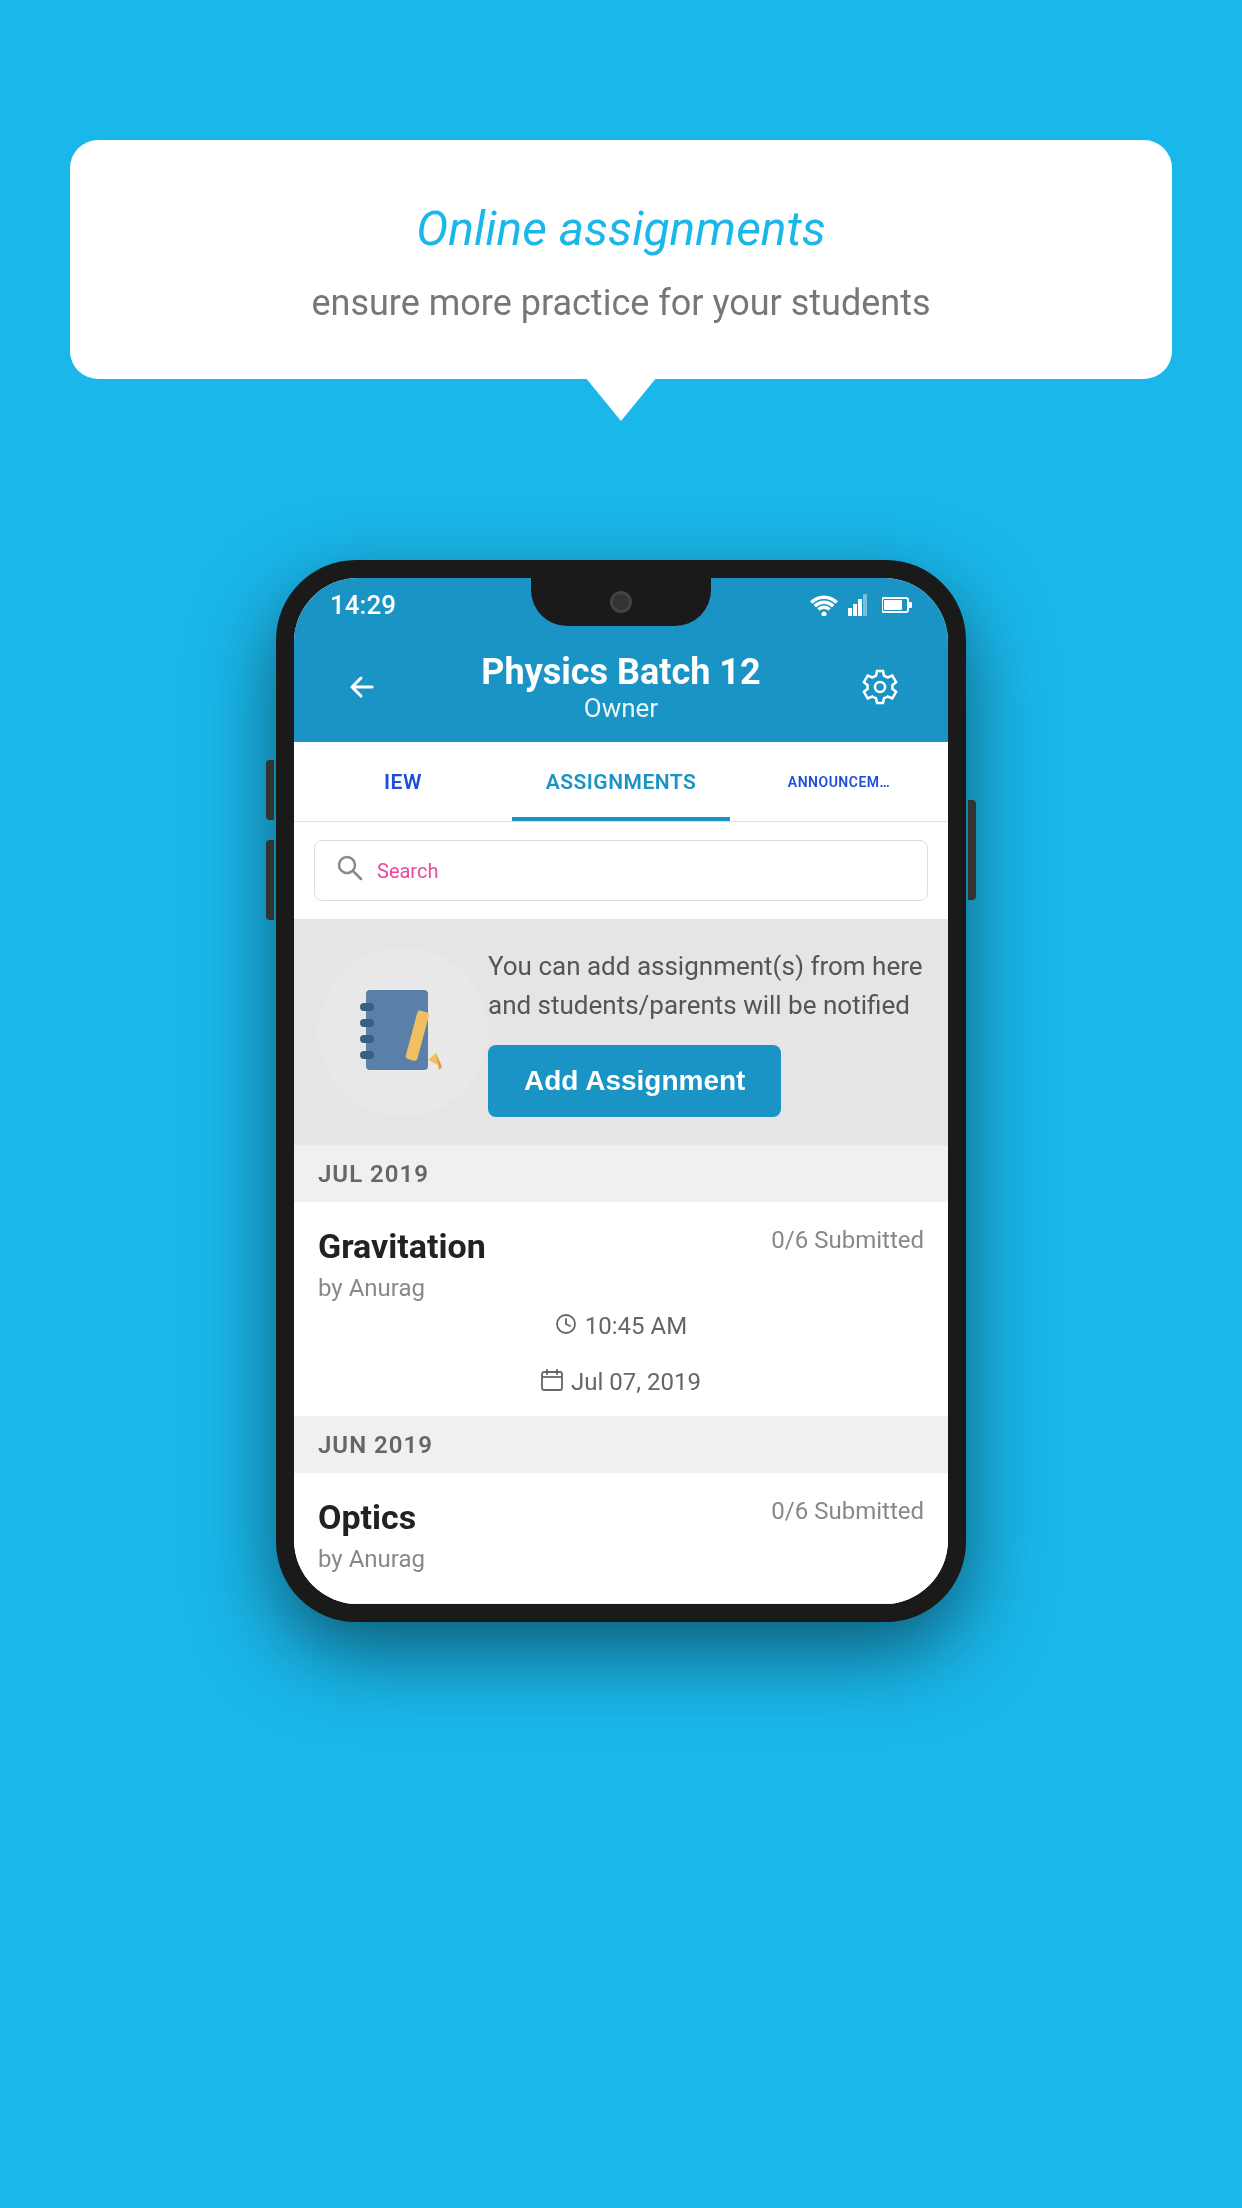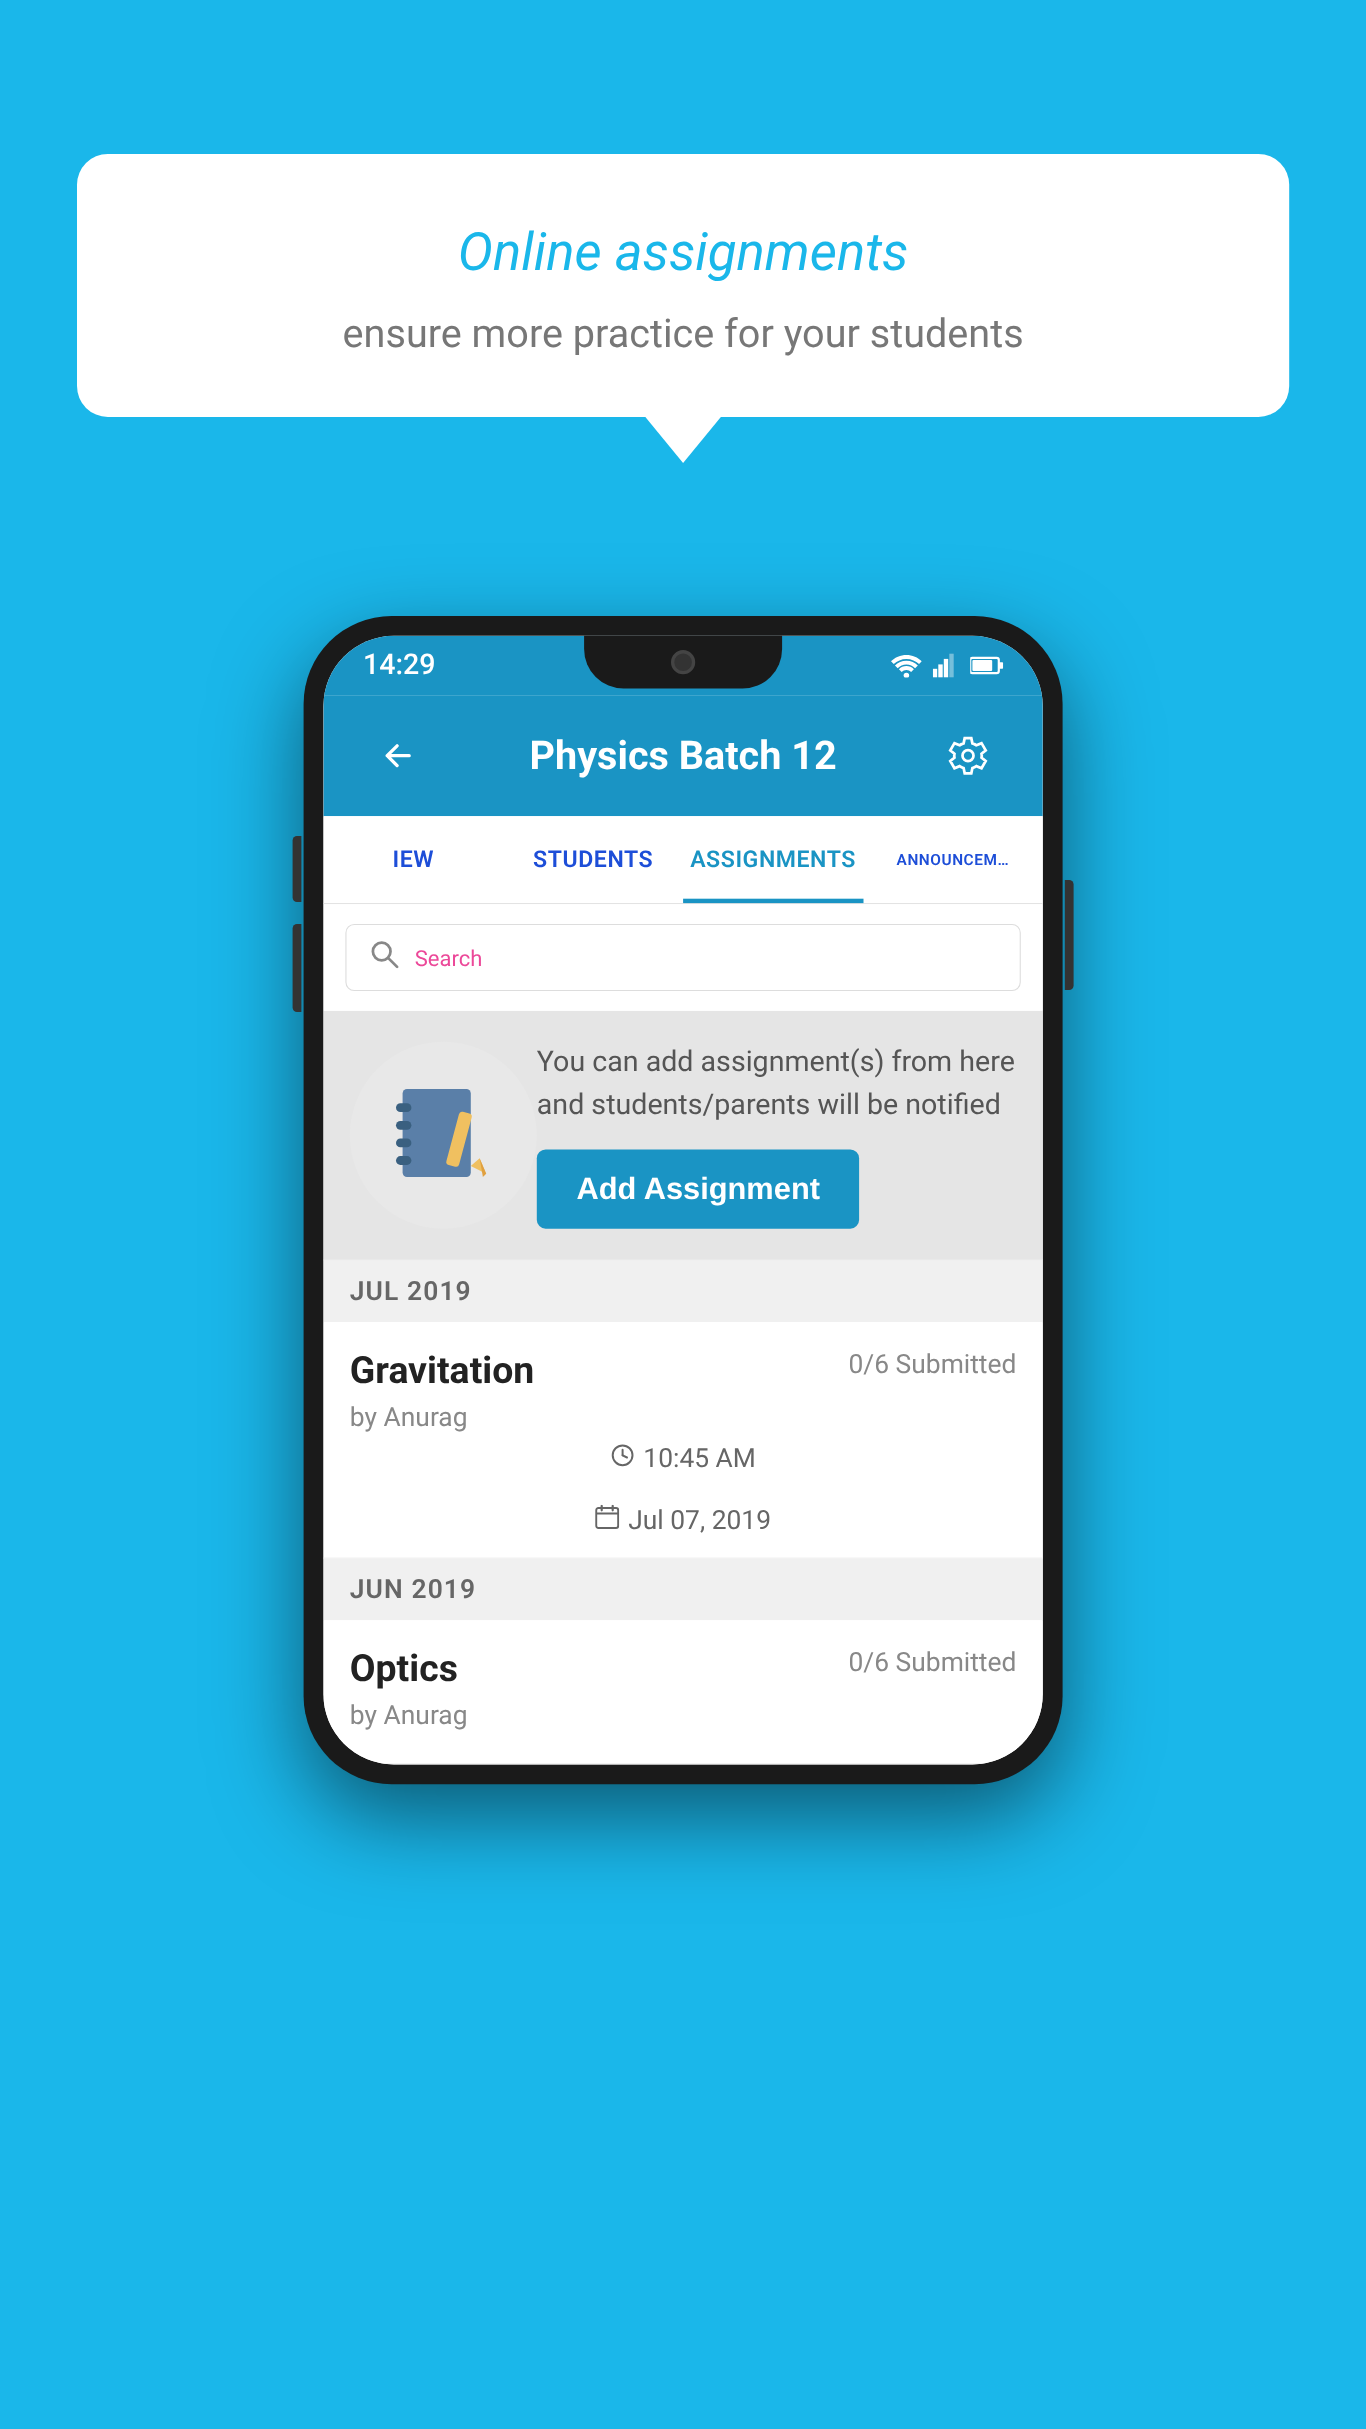--- a/index.html
+++ b/index.html
@@ -413,32 +413,32 @@
       </div>
 
       <div class="app-bar">
         <div class="app-bar-back">
           <svg width="36" height="36" viewBox="0 0 36 36" fill="white">
             <path d="M28 18H8M8 18l9-9M8 18l9 9" stroke="white" stroke-width="3" stroke-linecap="round" stroke-linejoin="round" fill="none"></path>
           </svg>
         </div>
         <div class="app-bar-title">
           <div class="app-bar-title-text">Physics Batch 12</div>
+          <div class="app-bar-subtitle-text">Owner</div>
         </div>
         <div class="app-bar-settings">
           <svg width="40" height="40" viewBox="0 0 40 40" fill="none">
             <path d="M20 25a5 5 0 100-10 5 5 0 000 10z" stroke="white" stroke-width="2.5"></path>
             <path d="M32.5 20c0-.6-.1-1.2-.2-1.8l3.8-3-3.8-6.6-4.7 1.9A13 13 0 0024 8.8L23 4h-6l-1 4.8a13 13 0 00-3.6 1.7L7.7 8.6 3.9 15.2l3.8 3c-.1.6-.2 1.2-.2 1.8s.1 1.2.2 1.8l-3.8 3 3.8 6.6 4.7-1.9A13 13 0 0016 31.2L17 36h6l1-4.8a13 13 0 003.6-1.7l4.7 1.9 3.8-6.6-3.8-3c.1-.6.2-1.2.2-1.8z" stroke="white" stroke-width="2.5" fill="none"></path>
           </svg>
         </div>
       </div>
 
       <div class="tabs-bar">
         <div class="tab-item" style="font-size:21px;">IEW</div>
-        <div class="tab-item" style="font-size:21px;">STUDENTS</div>
         <div class="tab-item active" style="font-size:21px;">ASSIGNMENTS</div>
         <div class="tab-item" style="font-size:14px; overflow:hidden;">ANNOUNCEM…</div>
       </div>
 
       <div class="search-container">
         <div class="search-box">
           <span class="search-icon-wrap">
             <svg width="28" height="28" viewBox="0 0 28 28" fill="none">
               <circle cx="12" cy="12" r="8" stroke="#888" stroke-width="2.5"></circle>
               <line x1="18" y1="18" x2="26" y2="26" stroke="#888" stroke-width="2.5" stroke-linecap="round"></line>

